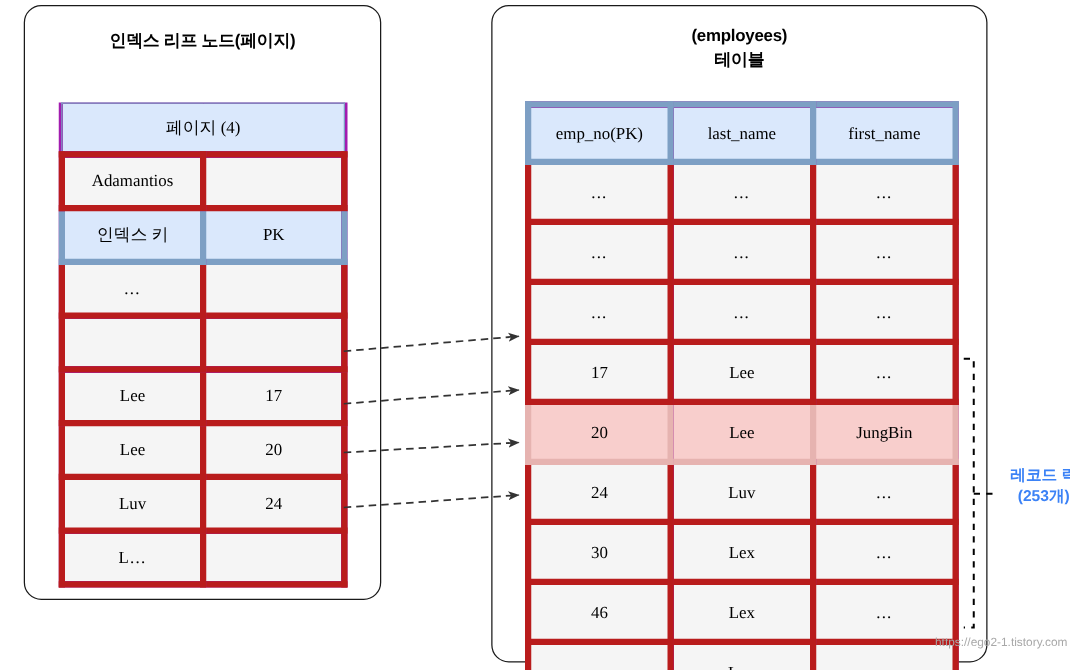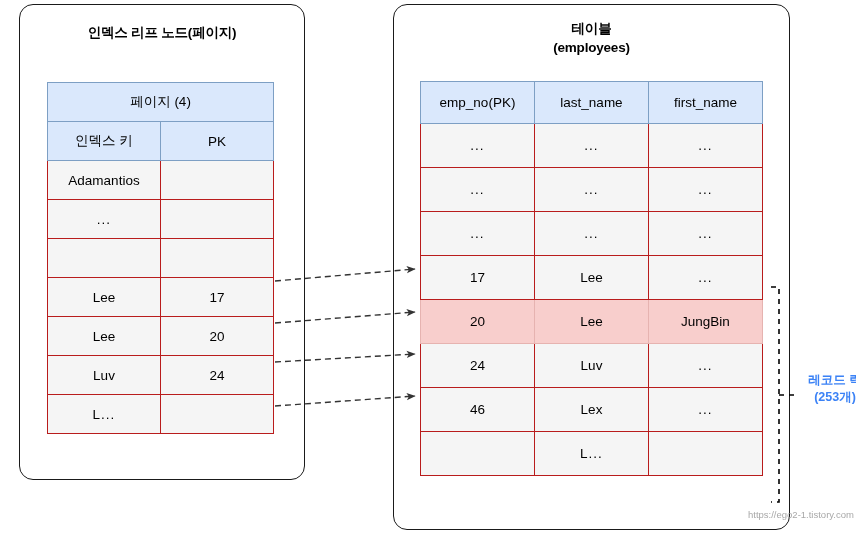--- a/index.html
+++ b/index.html
@@ -34,23 +34,24 @@
   }
   #left-title{top:18px;}
   #right-title{top:14px;}
 
   
   .gtable{
     position:absolute;
     border-collapse:collapse;
     table-layout:fixed;
     background:#a21caf;
+    font-family:Liberation Serif, serif;
   }
   .gtable td{
-    border:1px solid #b91c1c;
+    border:5px solid #b91c1c;
     text-align:center;
     vertical-align:middle;
     font-size:13.5px;
     color:#000;
     background:#f5f5f5;
     padding:0;
     height:37px;
     overflow:hidden;
     white-space:nowrap;
   }
@@ -118,28 +119,28 @@
   <table class="gtable" id="left-table">
     <colgroup>
         <col class="c1">
         <col class="c2">
       </colgroup>
     <tbody>
       <tr>
         <td class="page-head" colspan="2">페이지 (4)</td>
       </tr>
       <tr>
+        <td>Adamantios</td>
+        <td></td>
+      </tr>
+      <tr>
         <td class="head">인덱스 키</td>
         <td class="head">PK</td>
       </tr>
       <tr>
-        <td>Adamantios</td>
-        <td></td>
-      </tr>
-      <tr>
         <td class="dots">...</td>
         <td></td>
       </tr>
       <tr>
         <td></td>
         <td></td>
       </tr>
       <tr>
         <td>Lee</td>
         <td>17</td>
@@ -154,22 +155,22 @@
       </tr>
       <tr>
         <td class="dots">L...</td>
         <td></td>
       </tr>
     </tbody>
   </table>
 
   <div class="panel" id="right-panel">
     <div class="panel-title" id="right-title">
+      <div>(employees)</div>
       <div>테이블</div>
-      <div>(employees)</div>
     </div>
   </div>
 
   <table class="gtable" id="right-table">
     <colgroup>
         <col>
         <col>
         <col>
       </colgroup>
     <tbody>
@@ -202,20 +203,25 @@
         <td class="hl">20</td>
         <td class="hl">Lee</td>
         <td class="hl">JungBin</td>
       </tr>
       <tr>
         <td>24</td>
         <td>Luv</td>
         <td class="dots">...</td>
       </tr>
       <tr>
+        <td>30</td>
+        <td>Lex</td>
+        <td class="dots">...</td>
+      </tr>
+      <tr>
         <td>46</td>
         <td>Lex</td>
         <td class="dots">...</td>
       </tr>
       <tr>
         <td></td>
         <td class="dots">L...</td>
         <td></td>
       </tr>
     </tbody>

